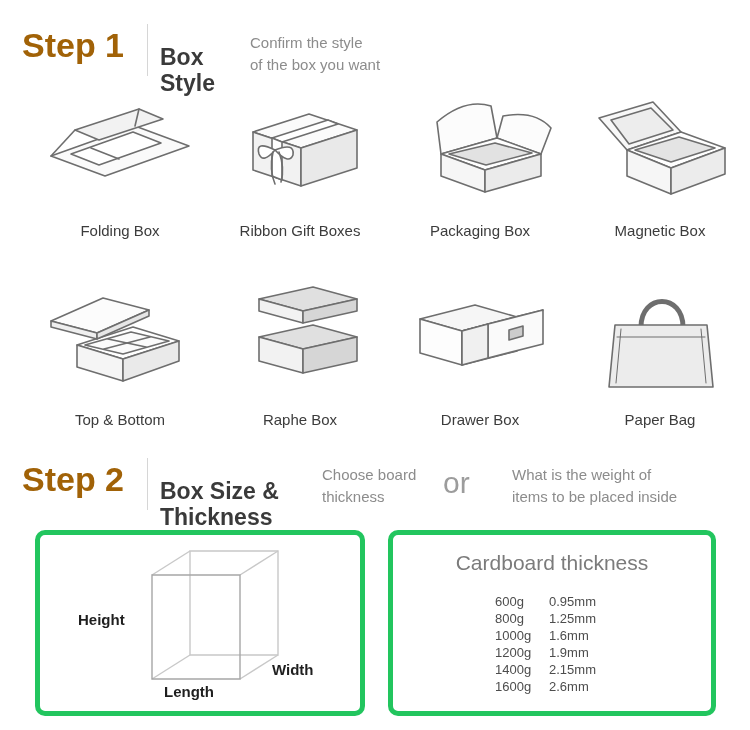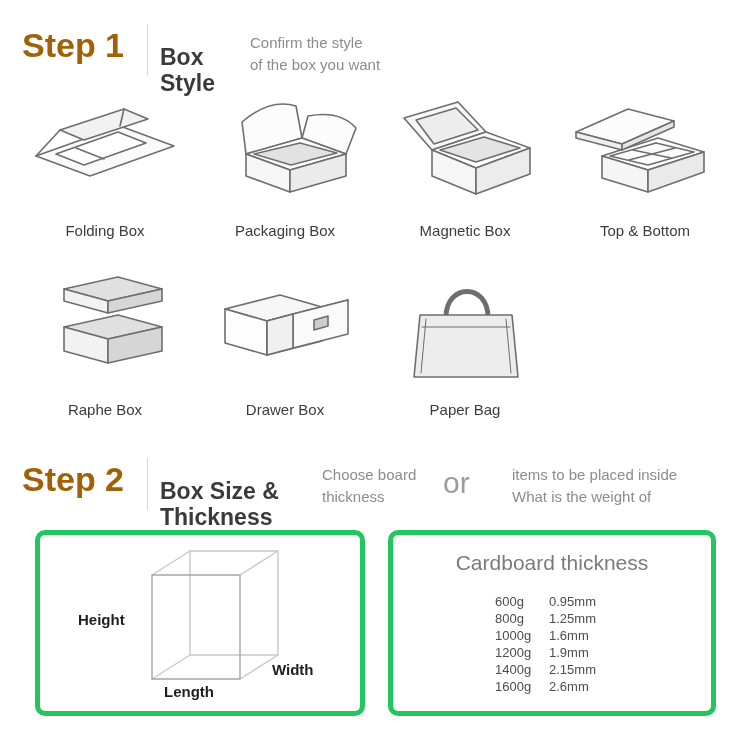--- a/index.html
+++ b/index.html
@@ -9,21 +9,21 @@
   
   .step-label{position:absolute;font-size:34px;font-weight:bold;color:#a16207;letter-spacing:0;}
   .vline{position:absolute;width:1px;background:#d6d6d6;}
   .step-title{position:absolute;font-size:23px;font-weight:bold;color:#3a3a3a;line-height:26px;margin-top:20px;}
   .step-title span{display:block;}
   .step-desc{position:absolute;font-size:15px;color:#8c8c8c;line-height:22px;}
   .step-desc span{display:block;}
   .or-word{position:absolute;font-size:30px;color:#9c9c9c;}
 
   
-  .box-grid{position:absolute;left:15px;top:92px;width:720px;display:flex;flex-wrap:wrap;row-gap:32px;}
+  .box-grid{position:absolute;left:30px;top:92px;width:720px;display:flex;flex-wrap:wrap;row-gap:42px;}
   .box-item{width:180px;margin:0;display:flex;flex-direction:column;align-items:center;}
   .box-item svg{display:block;}
   .box-item figcaption{margin-top:10px;font-size:15px;color:#3c3c3c;text-align:center;}
   .illu polygon,.illu path,.illu line{stroke:#6e6e6e;stroke-width:1.6;stroke-linejoin:round;stroke-linecap:round;}
 
   
   .panel{position:absolute;top:530px;height:186px;border:5px solid #22c55e;border-radius:10px;background:#ffffff;box-sizing:border-box;}
   .panel-size{left:35px;width:330px;}
   .panel-thick{left:388px;width:328px;}
   .cube{position:absolute;left:0;top:0;}
@@ -58,20 +58,34 @@
         <polygon points="6,64 90,34 144,54 60,84" fill="#fafafa"></polygon>
         <polygon points="26,62 88,40 116,51 54,73" fill="#ffffff"></polygon>
         <line x1="46" y1="56" x2="74" y2="67"></line>
         <polygon points="30,38 94,17 118,27 54,48" fill="#f2f2f2"></polygon>
         <line x1="6" y1="64" x2="30" y2="38"></line>
         <line x1="90" y1="34" x2="94" y2="17"></line>
       </svg>
       <figcaption>Folding Box</figcaption>
     </figure>
 
+    <figure class="box-item">
+      <svg class="illu" width="150" height="120" viewBox="0 0 150 120">
+        <polygon points="28,40 84,22 132,38 76,56" fill="#fbfbfb"></polygon>
+        <polygon points="28,40 76,56 76,94 28,78" fill="#f2f2f2"></polygon>
+        <polygon points="76,56 132,38 132,76 76,94" fill="#e9e9e9"></polygon>
+        <polygon points="57,50 47,46 103,28 113,32" fill="#ffffff"></polygon>
+        <polygon points="47,46 57,50 57,88 47,84" fill="#ffffff"></polygon>
+        <path d="M50,58 Q30,48 34,62 Q38,72 50,58 Z" fill="#ffffff"></path>
+        <path d="M50,58 Q70,50 68,63 Q64,73 50,58 Z" fill="#ffffff"></path>
+        <path d="M48,60 Q44,78 50,92" fill="none"></path>
+        <path d="M54,60 Q60,76 56,90" fill="none"></path>
+      </svg>
+      <figcaption>Ribbon Gift Boxes</figcaption>
+    </figure>
 
     <figure class="box-item">
       <svg class="illu" width="150" height="120" viewBox="0 0 150 120">
         <path d="M36,62 L92,46 L86,14 Q60,6 32,30 Z" fill="#fcfcfc"></path>
         <path d="M92,46 L136,62 L146,36 Q130,18 98,24 Z" fill="#fcfcfc"></path>
         <polygon points="36,62 92,46 136,62 80,78" fill="#ffffff"></polygon>
         <polygon points="44,62 90,51 127,61 81,73" fill="#e2e2e2"></polygon>
         <polygon points="36,62 80,78 80,100 36,84" fill="#f6f6f6"></polygon>
         <polygon points="80,78 136,62 136,84 80,100" fill="#ebebeb"></polygon>
       </svg>
@@ -148,22 +162,22 @@
   <div class="step-title" style="left:160px;top:458px;">
     <span>Box Size &amp;</span>
     <span>Thickness</span>
   </div>
   <div class="step-desc" style="left:322px;top:464px;">
     <span>Choose board</span>
     <span>thickness</span>
   </div>
   <div class="or-word" style="left:443px;top:466px;text-align:right;">or</div>
   <div class="step-desc" style="left:512px;top:464px;">
+    <span>What is the weight of</span>
     <span>items to be placed inside</span>
-    <span>What is the weight of</span>
   </div>
 
   <div class="panel panel-size">
     <svg class="cube" width="328" height="184" viewBox="0 0 328 184">
       <polygon points="150,16 238,16 238,120 150,120"></polygon>
       <line x1="112" y1="40" x2="150" y2="16"></line>
       <line x1="200" y1="40" x2="238" y2="16"></line>
       <line x1="200" y1="144" x2="238" y2="120"></line>
       <line x1="112" y1="144" x2="150" y2="120"></line>
       <polygon class="front" points="112,40 200,40 200,144 112,144"></polygon>

